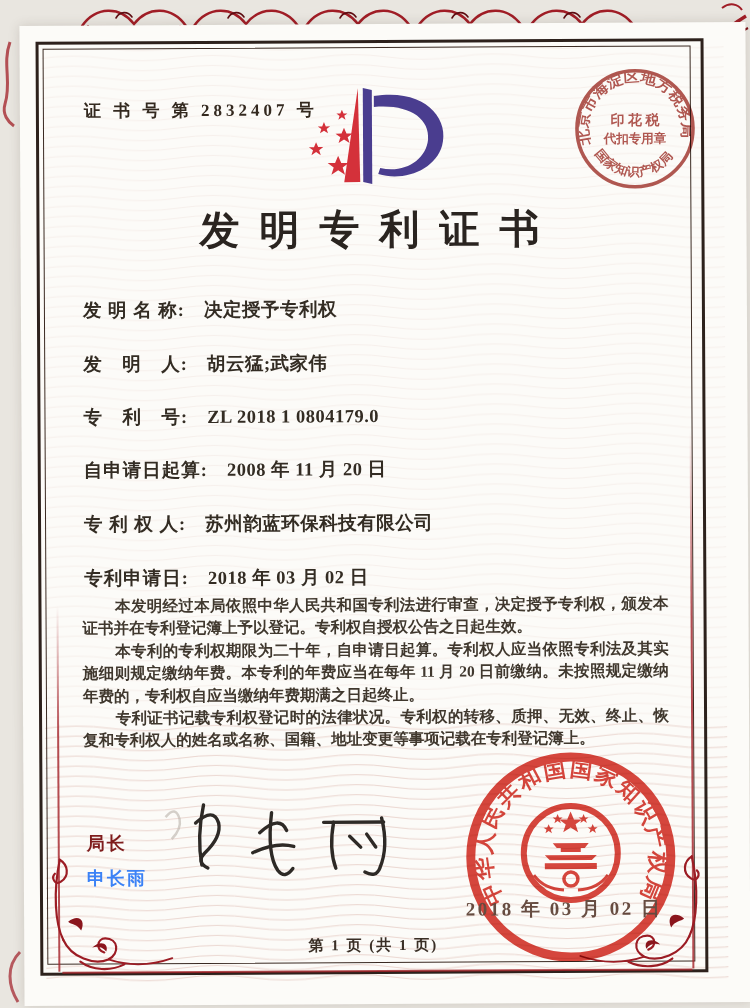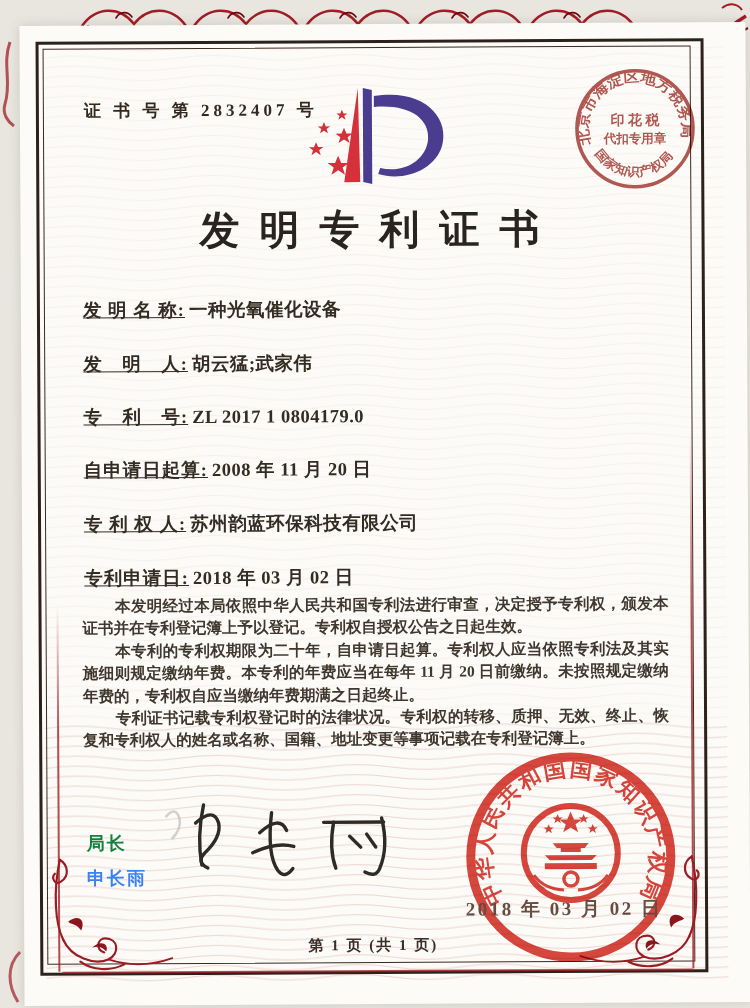--- a/index.html
+++ b/index.html
@@ -41,29 +41,29 @@
   .logo{position:absolute;left:272px;top:56px;z-index:6;}
   .title{
     position:absolute;left:18px;top:178px;width:662px;z-index:6;
     text-align:center;font-size:40px;font-weight:bold;color:#2a2420;
     letter-spacing:20px;padding-left:20px;box-sizing:border-box;
   }
   .fieldrow{
     position:absolute;left:62px;z-index:6;white-space:nowrap;
     font-size:18.5px;font-weight:bold;color:#332c23;
   }
-  .fieldrow .lbl{letter-spacing:1px;margin-right:4px;text-decoration:underline;}
+  .fieldrow .lbl{letter-spacing:1px;margin-right:19px;}
   .fieldrow .val{letter-spacing:.5px;}
   .paras{
     position:absolute;left:60px;top:570px;width:586px;z-index:6;
     font-size:15.5px;line-height:22.4px;font-weight:600;color:#40382e;
     text-align:justify;
   }
   .paras p{margin:0;text-indent:2.1em;}
-  .sig-title{position:absolute;left:63px;top:806px;z-index:6;font-size:18px;font-weight:bold;color:#15803d;letter-spacing:2px;}
+  .sig-title{position:absolute;left:63px;top:806px;z-index:6;font-size:18px;font-weight:bold;color:#7f1d1d;letter-spacing:2px;}
   .sig-name{position:absolute;left:63px;top:841px;z-index:6;font-size:18px;font-weight:bold;color:#3b82f6;letter-spacing:2px;}
   .signature{position:absolute;left:130px;top:768px;z-index:6;}
   .footer{
     position:absolute;left:18px;top:912px;width:662px;z-index:6;
     text-align:center;font-size:15px;font-weight:bold;color:#3a2f26;letter-spacing:2px;
   }
   .seal-issue{position:absolute;left:422px;top:716px;z-index:7;mix-blend-mode:multiply;opacity:.93;}
   .seal-tax{position:absolute;left:548px;top:24px;z-index:7;mix-blend-mode:multiply;opacity:.88;}
   .band{position:absolute;z-index:0;}
 </style>
@@ -159,27 +159,27 @@
         <use href="#st" transform="translate(32,48) scale(0.62)"></use>
         <use href="#st" transform="translate(52,56) scale(0.85)"></use>
         <use href="#st" transform="translate(24,69) scale(0.72)"></use>
         <use href="#st" transform="translate(46,86) scale(1.05)"></use>
       </g>
     </svg>
 
     <div class="title">发明专利证书</div>
 
     <div class="fieldrow" style="top:272px">
-      <span class="lbl">发 明 名 称:</span><span class="val">一种光氧催化设备</span>
+      <span class="lbl">发 明 名 称:</span><span class="val">决定授予专利权</span>
     </div>
     <div class="fieldrow" style="top:326px">
       <span class="lbl">发　明　人:</span><span class="val">胡云猛;武家伟</span>
     </div>
     <div class="fieldrow" style="top:379px">
-      <span class="lbl">专　利　号:</span><span class="val">ZL 2017 1 0804179.0</span>
+      <span class="lbl">专　利　号:</span><span class="val">ZL 2018 1 0804179.0</span>
     </div>
     <div class="fieldrow" style="top:432px">
       <span class="lbl">自申请日起算:</span><span class="val">2008 年 11 月 20 日</span>
     </div>
     <div class="fieldrow" style="top:486px">
       <span class="lbl">专 利 权 人:</span><span class="val">苏州韵蓝环保科技有限公司</span>
     </div>
     <div class="fieldrow" style="top:540px">
       <span class="lbl">专利申请日:</span><span class="val">2018 年 03 月 02 日</span>
     </div>

